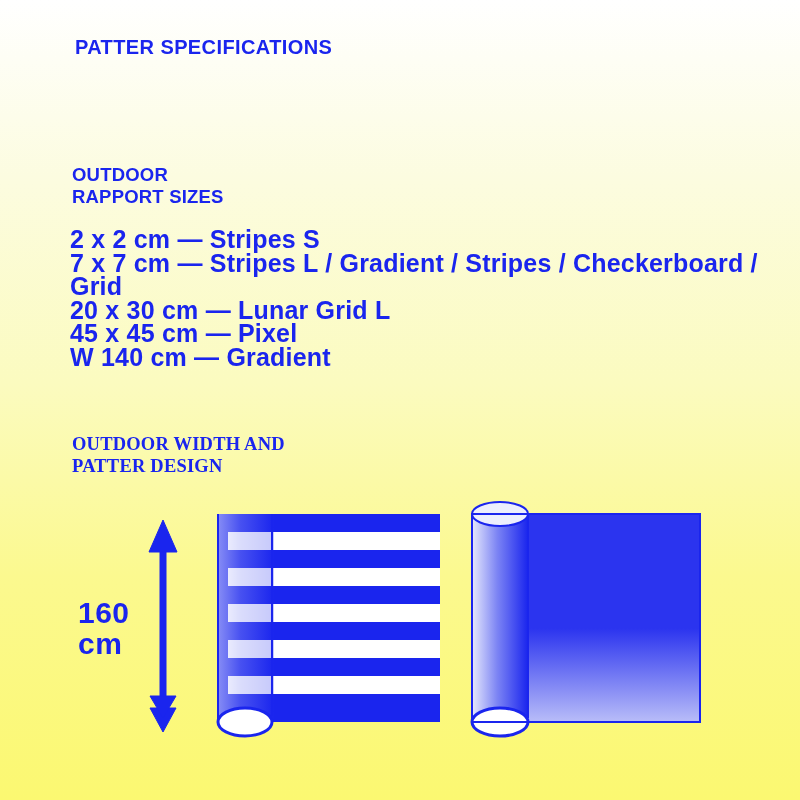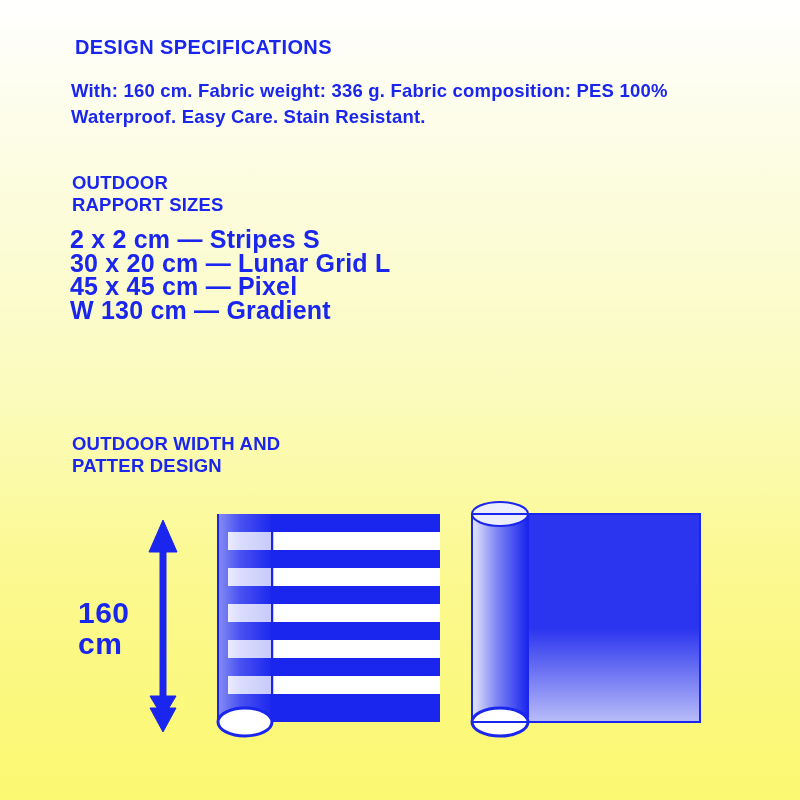--- a/index.html
+++ b/index.html
@@ -33,21 +33,21 @@
   }
   #spec-body {
     left: 71px;
     top: 78px;
     font-size: 18.5px;
     line-height: 26px;
     width: 680px;
   }
   #rapport-title {
     left: 72px;
-    top: 172px;
+    top: 164px;
     font-size: 18.5px;
     line-height: 22px;
   }
   #rapport-list {
     left: 70px;
     top: 228px;
     font-size: 25px;
     line-height: 23.5px;
   }
   #width-title {
@@ -72,35 +72,35 @@
   }
   svg {
     display: block;
   }
 </style>
 </head>
 <body>
 
 <div class="page">
 
-  <div class="blk" id="spec-title">DESIGN SPECIFICATIONS</div>
+  <div class="blk" id="spec-title">PATTER SPECIFICATIONS</div>
 
-  <div class="blk" id="spec-body">With: 160 cm. Fabric weight: 336 g. Fabric composition: PES 100% Waterproof. Easy Care. Stain Resistant.</div>
 
   <div class="blk" id="rapport-title" style="white-space: pre-line;">OUTDOOR
 RAPPORT SIZES</div>
 
   <div class="blk" id="rapport-list">
     <div>2 x 2 cm — Stripes S</div>
-    <div>30 x 20 cm — Lunar Grid L</div>
+    <div>7 x 7 cm — Stripes L / Gradient / Stripes / Checkerboard / Grid</div>
+    <div>20 x 30 cm — Lunar Grid L</div>
     <div>45 x 45 cm — Pixel</div>
-    <div>W 130 cm — Gradient</div>
+    <div>W 140 cm — Gradient</div>
   </div>
 
-  <div class="blk" id="width-title" style="white-space: pre-line;">OUTDOOR WIDTH AND
+  <div class="blk" id="width-title" style="white-space: pre-line; font-family: Liberation Serif, serif;">OUTDOOR WIDTH AND
 PATTER DESIGN</div>
 
   <div class="blk" id="dim-label" style="white-space: pre-line;">160
 cm</div>
 
   <div class="diagram">
     <svg width="800" height="290" viewBox="0 0 800 290">
       <defs>
         <linearGradient id="rollGrad" x1="0" y1="0" x2="0" y2="1">
           <stop offset="0%" stop-color="#2b34ef"></stop>

